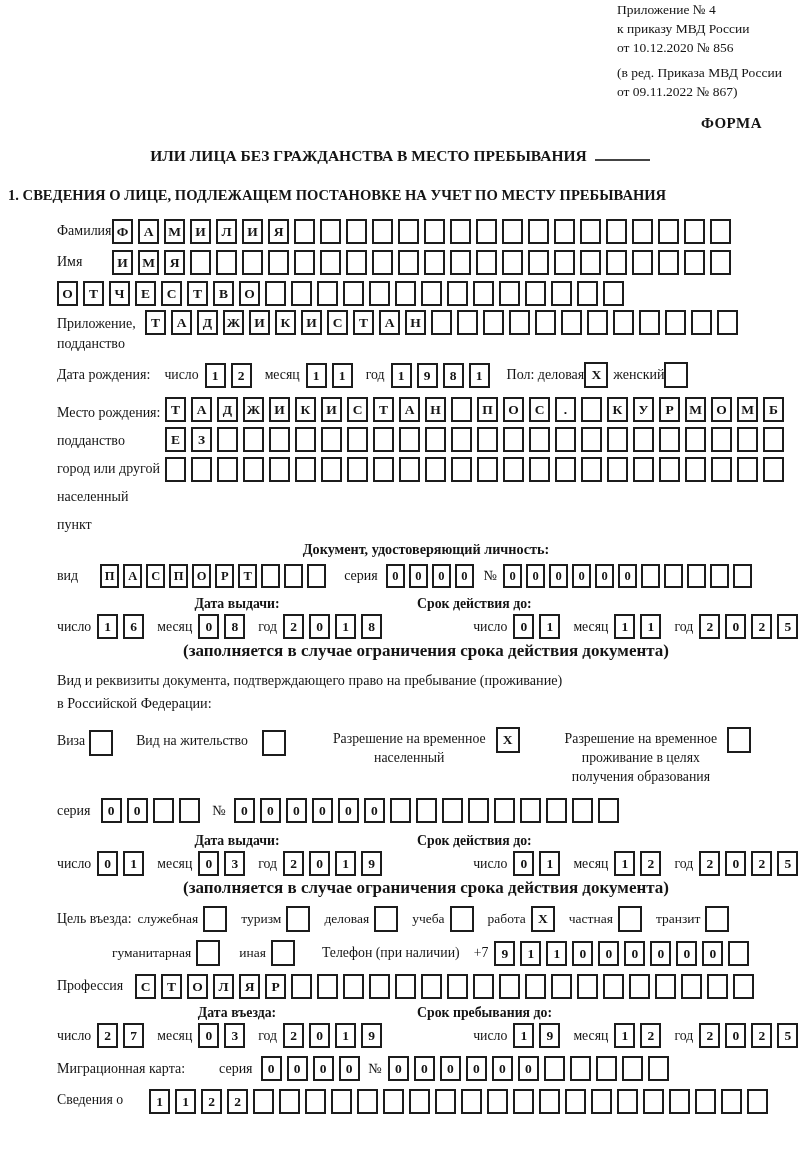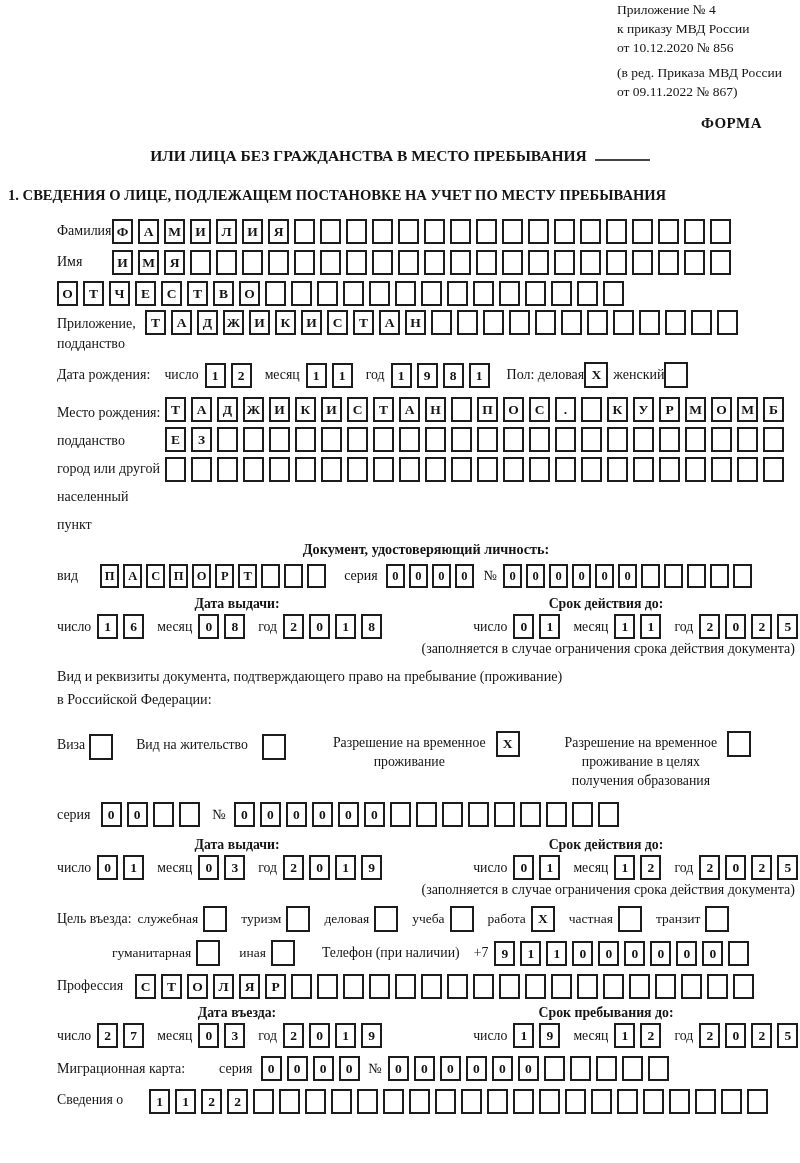--- a/index.html
+++ b/index.html
@@ -19,27 +19,27 @@
   .cells{display:flex;flex:none;}
   .cell{display:inline-block;box-sizing:border-box;width:21px;height:25px;border:2px solid #1c1c1c;
         margin-right:5px;text-align:center;font-size:13.5px;font-weight:bold;line-height:21px;
         background:#fff;flex:none;}
   .sm .cell{width:19px;height:24px;margin-right:4px;font-size:12.5px;}
   .cb .cell{width:24px;height:26px;}
   .stack>.cells{margin-bottom:5px;}
   .dochead{text-align:center;font-weight:bold;font-size:14.2px;margin:2px 0 6px 0;}
   .dl-row{display:flex;font-weight:bold;font-size:13.8px;margin-bottom:2px;}
   .dl-left{width:360px;text-align:center;}
-  .dl-right{flex:1;text-align:center;}
+  .dl-right{flex:1;text-align:left;}
   .date-row{display:flex;align-items:center;margin-bottom:2px;}
   .dgroup{display:flex;align-items:center;}
   .dgroup .dl{margin-right:6px;font-size:13.8px;font-family:Liberation Serif, serif;}
   .dgroup .cells{margin-right:8px;}
-  .note{font-size:14px;text-align:right;margin-bottom:8px;}
-  .intro{font-size:14.2px;line-height:23px;margin-bottom:20px;}
+  .note{font-size:17px;text-align:center;margin-bottom:8px;font-weight:bold;}
+  .intro{font-size:14.2px;line-height:23px;margin-bottom:12px;}
   .permits{display:flex;align-items:flex-start;margin-bottom:12px;}
   .permits .plbl{font-size:13.8px;padding-top:6px;}
   .permits .c{text-align:center;line-height:19px;margin-left:22px;}
   .permits .cells{margin-top:3px;}
   .opt{display:flex;align-items:center;}
   .opt .olbl{font-size:13.5px;margin-right:5px;}
   .opt{margin-right:9px;}
   .purpose-row{display:flex;align-items:center;margin-bottom:8px;}
   .reps{display:flex;align-items:flex-start;}
   .reps .rlbl{width:92px;font-size:13.8px;line-height:21.5px;flex:none;}
@@ -405,21 +405,21 @@
       <span class="plbl">Виза</span>
       <span class="cells cb" style="margin:3px 18px 0 4px">
           <span class="cell"></span>
         </span>
       <span class="plbl">Вид на жительство</span>
       <span class="cells cb" style="margin:3px 20px 0 14px">
           <span class="cell"></span>
         </span>
       <span class="plbl c" style="padding-top:2px">
         <span style="display:block">Разрешение на временное</span>
-        <span style="display:block">проживание</span>
+        <span style="display:block">населенный</span>
       </span>
       <span class="cells cb" style="margin:0 18px 0 10px">
           <span class="cell">X</span>
         </span>
       <span class="plbl c" style="padding-top:2px">
         <span style="display:block">Разрешение на временное</span>
         <span style="display:block">проживание в целях</span>
         <span style="display:block">получения образования</span>
       </span>
       <span class="cells cb" style="margin:0 0 0 10px">

